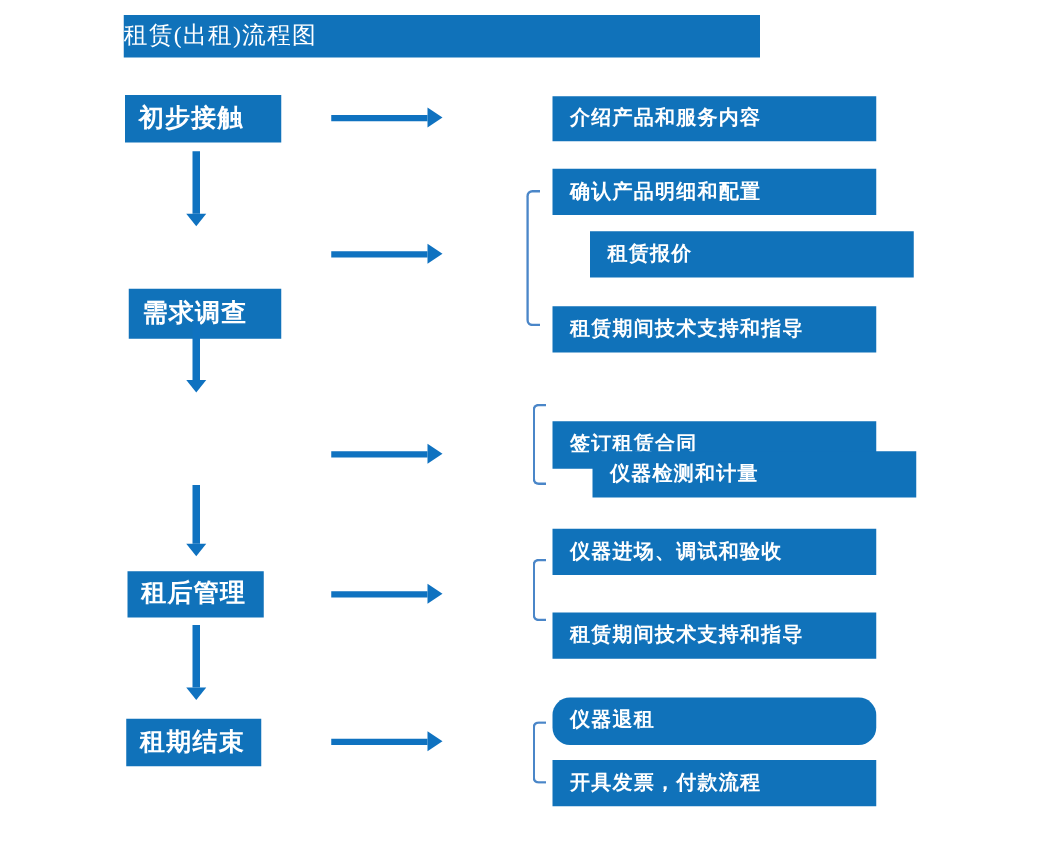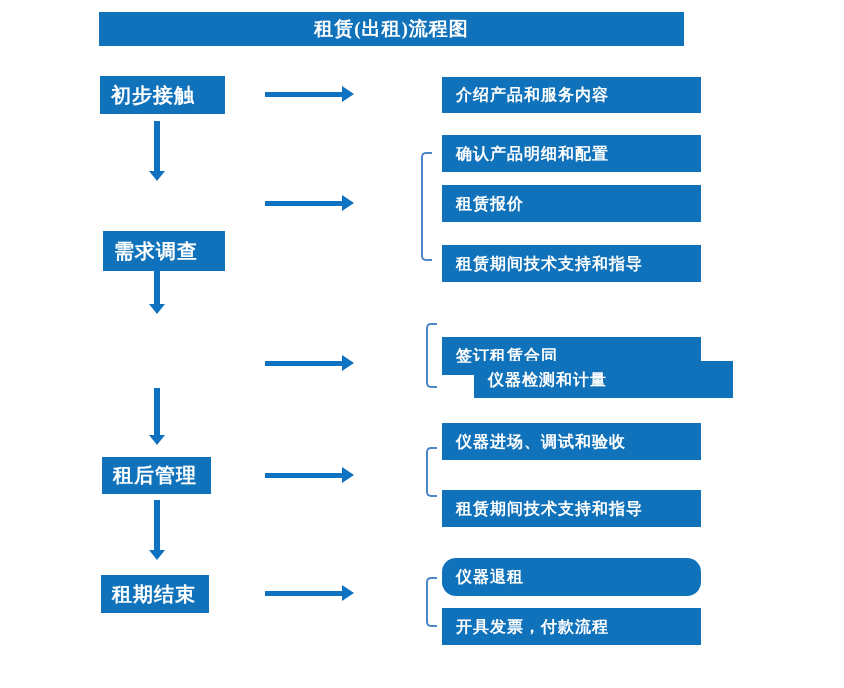--- a/index.html
+++ b/index.html
@@ -9,23 +9,23 @@
     --text: #FFFFFF;
     --bg: #FFFFFF;
   }
   * { margin: 0; padding: 0; box-sizing: border-box; }
   html, body { width: 844px; height: 688px; background: var(--bg); overflow: hidden; }
   body { font-family: "Liberation Serif", "DejaVu Serif", serif; }
 
   .canvas { position: relative; width: 844px; height: 688px; background: var(--bg); }
 
   .title-bar {
-    position: absolute; left: 99px; top: 12px; width: 585px; height: 34px;
+    position: absolute; left: 99px; top: 12px; width: 509px; height: 34px;
     background: var(--blue); color: var(--text);
-    font-size: 19px; font-weight: bold; text-align: center; line-height: 34px;
+    font-size: 19px; font-weight: normal; text-align: left; line-height: 34px;
     letter-spacing: 1px;
   }
 
   .step {
     position: absolute; background: var(--blue); color: var(--text);
     font-size: 20px; font-weight: bold; padding-left: 11px; letter-spacing: 1px;
     white-space: nowrap; overflow: hidden;
   }
   .detail {
     position: absolute; left: 442px; width: 259px; height: 37px;
@@ -105,21 +105,21 @@
   </div>
 
   <div class="bracket" style="left:421px; top:152px; height:109px;"></div>
   <div class="bracket" style="left:426px; top:323px; height:65px;"></div>
   <div class="bracket" style="left:426px; top:447px; height:50px;"></div>
   <div class="bracket" style="left:426px; top:577px; height:50px;"></div>
 
   <div class="detail" style="top:77px; height:36px; line-height:36px;">介绍产品和服务内容</div>
 
   <div class="detail" style="top:135px;">确认产品明细和配置</div>
-  <div class="detail" style="top:185px;">租赁报价</div>
+  <div class="detail" style="top:185px;margin-left:30px;">租赁报价</div>
   <div class="detail" style="top:245px;">租赁期间技术支持和指导</div>
 
   <div class="detail" style="top:309px; height:38px; line-height:38px;margin-top:28px;">签订租赁合同</div>
   <div class="detail" style="top:361px;margin-left:32px;">仪器检测和计量</div>
 
   <div class="detail" style="top:423px;">仪器进场、调试和验收</div>
   <div class="detail" style="top:490px;">租赁期间技术支持和指导</div>
 
   <div class="detail" style="top:558px; height:38px; line-height:38px;border-radius:14px;">仪器退租</div>
   <div class="detail" style="top:608px;">开具发票，付款流程</div>

